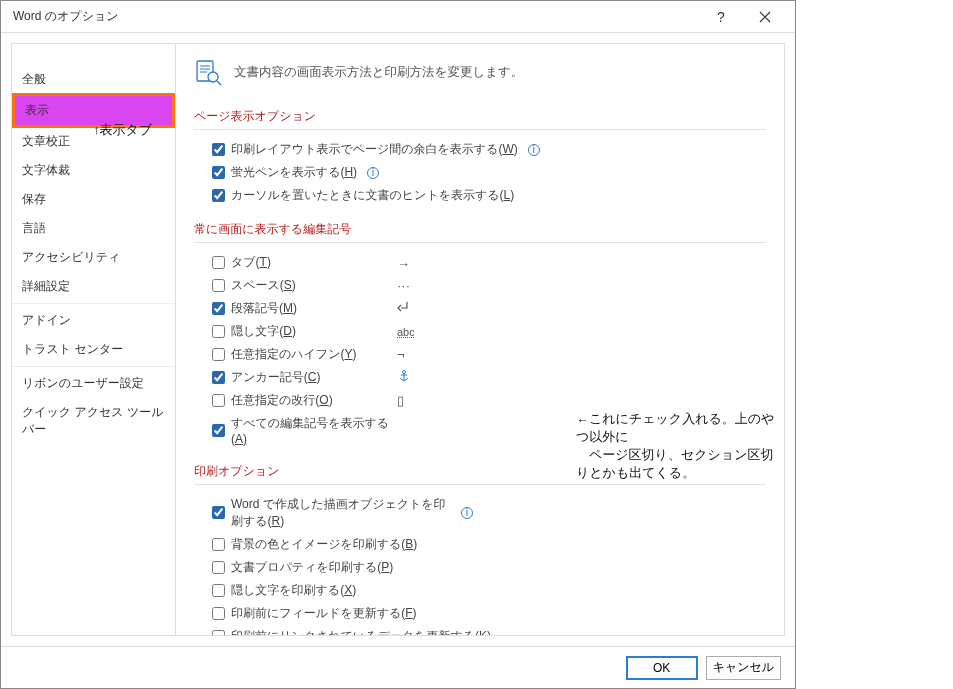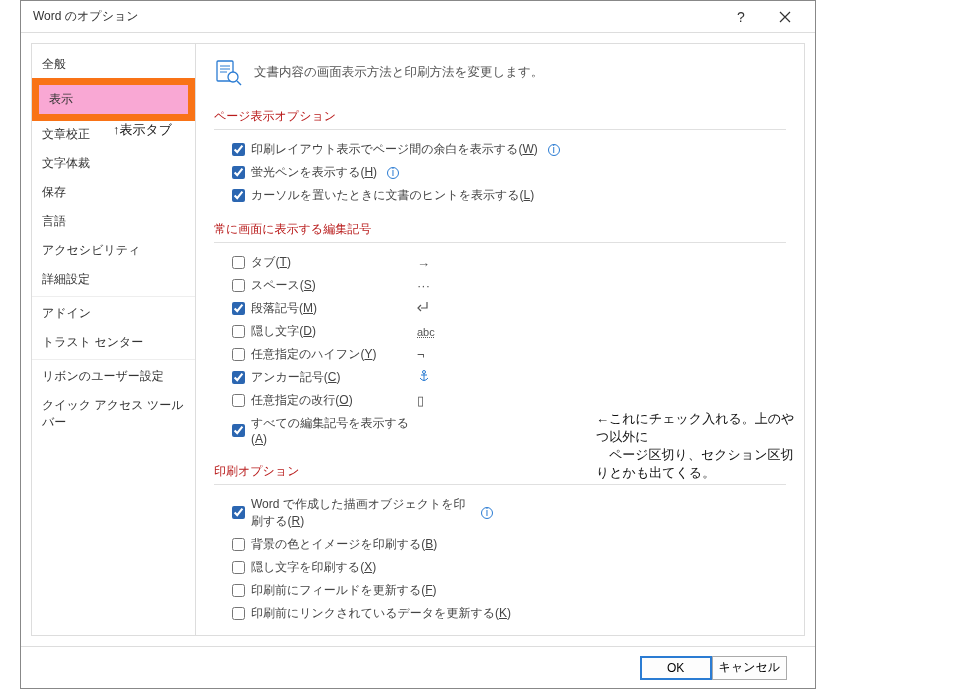--- a/index.html
+++ b/index.html
@@ -11,21 +11,20 @@
     color: #333;
   }
   .dialog {
     width: 796px;
     height: 689px;
     border: 1px solid #888;
     display: flex;
     flex-direction: column;
     background: #fff;
     position: relative;
-    margin-left: 20px;
   }
   .titlebar {
     height: 32px;
     display: flex;
     align-items: center;
     padding: 0 8px 0 12px;
     border-bottom: 1px solid #ddd;
     font-size: 12px;
     color: #333;
   }
@@ -40,35 +39,35 @@
     font-size: 14px;
   }
   .body {
     flex: 1;
     display: flex;
     overflow: hidden;
   }
   .sidebar {
     width: 165px;
     border-right: 1px solid #ddd;
-    padding: 4px 0;
+    padding: 19px 0;
     margin: 10px 0 10px 10px;
     border: 1px solid #ddd;
     overflow: hidden;
   }
   .side-group { border-bottom: 1px solid #eee; padding: 2px 0; }
   .side-group:last-child { border-bottom: none; }
   .side-item {
     padding: 6px 10px;
     cursor: pointer;
     color: #333;
   }
   .side-item.selected {
-    background: #f9a8d4;
-    border: 7px solid #f97316;
+    background: #d946ef;
+    border: 3px solid #f97316;
     margin: -1px 0;
   }
   .main {
     flex: 1;
     padding: 14px 18px 10px 18px;
     overflow: auto;
     position: relative;
     margin: 10px 10px 10px 0;
     border: 1px solid #ddd;
     border-left: none;
@@ -131,21 +130,22 @@
     color: #111;
     font-size: 13px;
     pointer-events: none;
   }
   .footer {
     height: 42px;
     border-top: 1px solid #ddd;
     display: flex;
     justify-content: flex-end;
     align-items: center;
-    padding: 0 28px;
+    gap: 8px;
+    padding: 0 14px;
   }
   .footer button {
     min-width: 72px;
     height: 24px;
     font-size: 12px;
     background: #fdfdfd;
     border: 1px solid #aaa;
     cursor: pointer;
   }
   .footer button.primary {
@@ -285,20 +285,24 @@
             <input type="checkbox" checked="" style="">
             <label class="wrap-label">Word で作成した描画オブジェクトを印刷する(<u>R</u>)</label>
             <span class="info-icon">i</span>
           </div>
           <div class="opt-row">
             <input type="checkbox" style="">
             <label>背景の色とイメージを印刷する(<u>B</u>)</label>
           </div>
           <div class="opt-row">
             <input type="checkbox" style="">
+            <label>文書プロパティを印刷する(<u>P</u>)</label>
+          </div>
+          <div class="opt-row">
+            <input type="checkbox" style="">
             <label>隠し文字を印刷する(<u>X</u>)</label>
           </div>
           <div class="opt-row">
             <input type="checkbox" style="">
             <label>印刷前にフィールドを更新する(<u>F</u>)</label>
           </div>
           <div class="opt-row">
             <input type="checkbox" style="">
             <label>印刷前にリンクされているデータを更新する(<u>K</u>)</label>
           </div>

